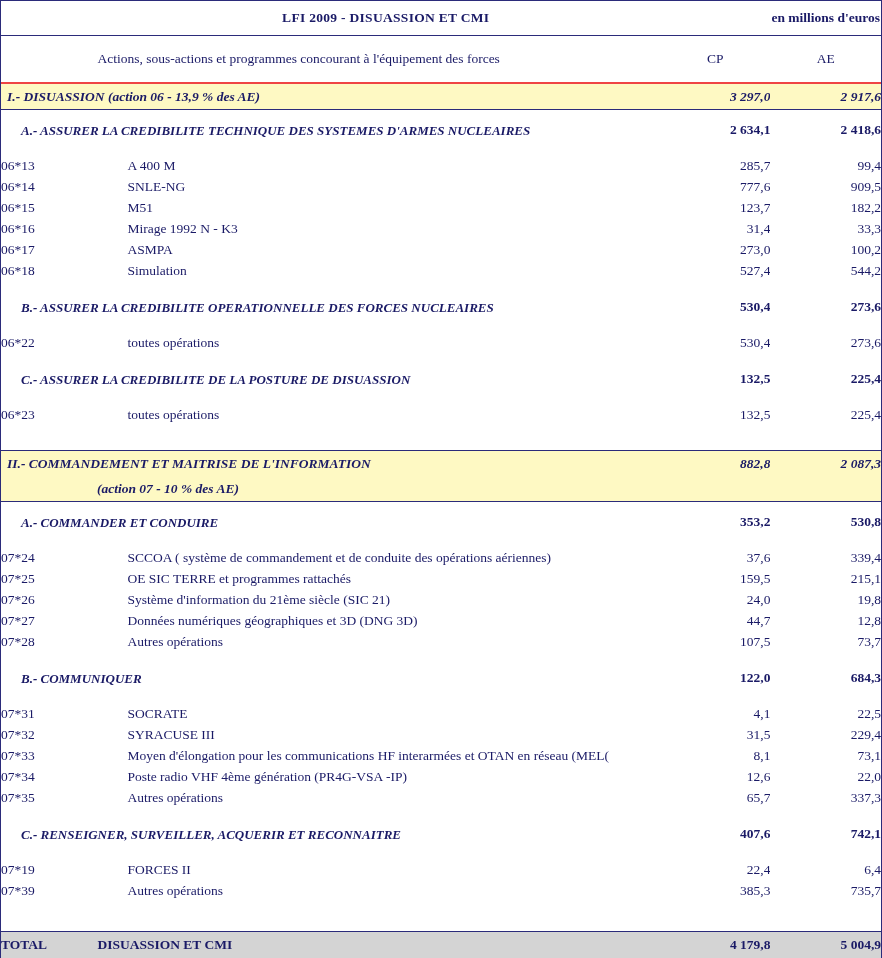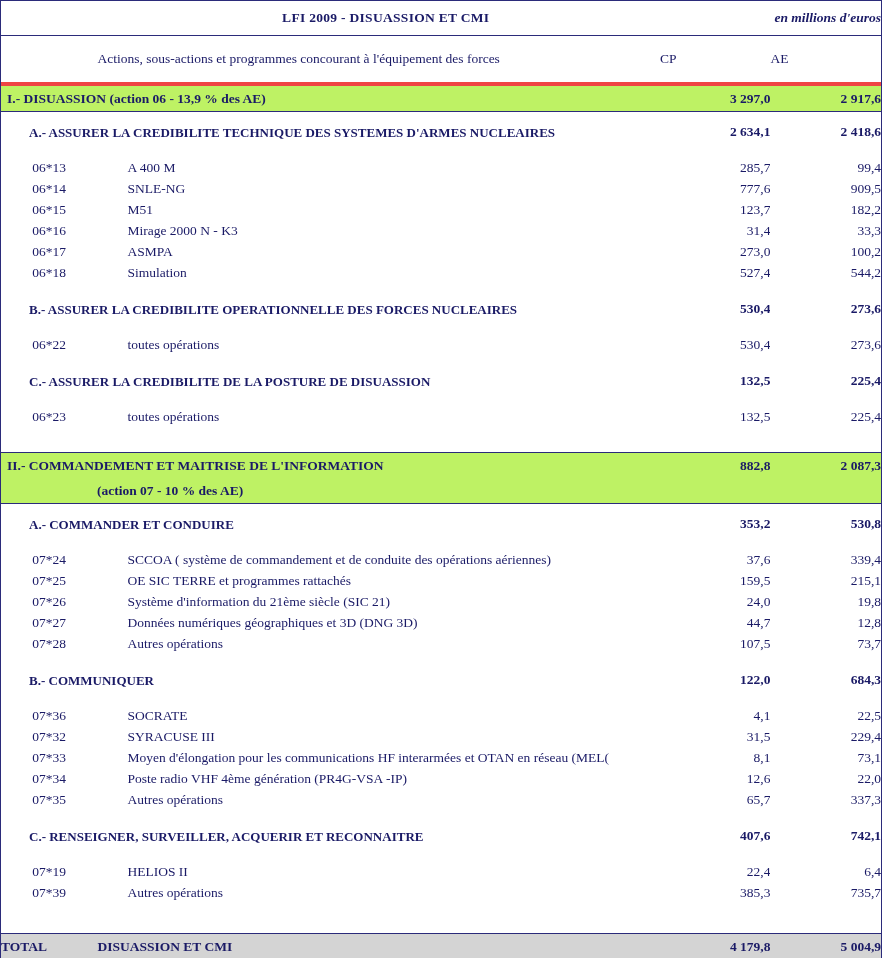--- a/index.html
+++ b/index.html
@@ -45,76 +45,77 @@
     border-bottom: 1px solid #2b2b7a;
   }
   .doc-title {
     font-size: 17px;
     font-weight: bold;
     text-align: center;
     letter-spacing: 0.3px;
   }
   .doc-units {
     font-size: 13.5px;
-    font-style: italic;
-    font-weight: bold;
-    text-align: right;
+    font-weight: bold;
+    text-align: center;
     padding-right: 8px;
   }
   .r-colhead td {
     height: 46px;
-    border-bottom: 4px solid #ef4444;
+    border-bottom: 2px solid #ef4444;
     vertical-align: middle;
   }
   .colhead-text {
     font-size: 13px;
     text-align: left;
     padding-left: 8px;
   }
   .colhead-num {
     font-size: 14px;
-    text-align: left;
+    text-align: center;
     padding-right: 10px;
     font-family: Liberation Serif, serif;
   }
 
   .band td {
-    background: #bef264;
+    background: #fef9c3;
     font-weight: bold;
     border-top: 1px solid #2b2b7a;
     border-bottom: 1px solid #2b2b7a;
     height: 25px;
+    font-style: italic;
   }
   .band.noborder-bottom td { border-bottom: none; }
   .band.noborder-top td { border-top: none; }
 
   .cell-code {
-    text-align: center;
+    text-align: left;
     padding-right: 12px;
     font-size: 13px;
   }
   .cell-label {
     text-align: left;
     padding-left: 2px;
     font-size: 13.5px;
   }
   .cell-num {
     text-align: right;
     padding-right: 10px;
     font-size: 13.5px;
   }
   .lvl-roman .cell-label {
     padding-left: 6px;
     font-weight: bold;
     font-size: 13.5px;
   }
   .lvl-letter .cell-label {
-    padding-left: 28px;
+    padding-left: 20px;
     font-weight: bold;
     font-size: 13px;
+    font-style: italic;
   }
   .lvl-letter .cell-num { font-weight: bold; }
   .lvl-sub .cell-label { padding-left: 30px; }
   .band .cell-num { font-weight: bold; }
   .sub-indent-label { padding-left: 96px !important; }
   .row-h { height: 21px; }
   .row-gap { height: 15px; }
   .row-gap td { border: none; }
   .row-gap-sm { height: 10px; }
   .row-gap-sm td { border: none; }
@@ -188,21 +189,21 @@
         <td class="cell-num">909,5</td>
       </tr>
       <tr class="lvl-sub row-h">
         <td class="cell-code">06*15</td>
         <td class="cell-label">M51</td>
         <td class="cell-num">123,7</td>
         <td class="cell-num">182,2</td>
       </tr>
       <tr class="lvl-sub row-h">
         <td class="cell-code">06*16</td>
-        <td class="cell-label">Mirage 2000 N - K3</td>
+        <td class="cell-label">Mirage 1992 N - K3</td>
         <td class="cell-num">31,4</td>
         <td class="cell-num">33,3</td>
       </tr>
       <tr class="lvl-sub row-h">
         <td class="cell-code">06*17</td>
         <td class="cell-label">ASMPA</td>
         <td class="cell-num">273,0</td>
         <td class="cell-num">100,2</td>
       </tr>
       <tr class="lvl-sub row-h">
@@ -319,21 +320,21 @@
       <tr class="lvl-letter row-h">
         <td colspan="2" class="cell-label">B.- COMMUNIQUER</td>
         <td class="cell-num">122,0</td>
         <td class="cell-num">684,3</td>
       </tr>
       <tr class="row-gap spacer-row">
           <td colspan="4"></td>
         </tr>
 
       <tr class="lvl-sub row-h">
-        <td class="cell-code">07*36</td>
+        <td class="cell-code">07*31</td>
         <td class="cell-label">SOCRATE</td>
         <td class="cell-num">4,1</td>
         <td class="cell-num">22,5</td>
       </tr>
       <tr class="lvl-sub row-h">
         <td class="cell-code">07*32</td>
         <td class="cell-label">SYRACUSE III</td>
         <td class="cell-num">31,5</td>
         <td class="cell-num">229,4</td>
       </tr>
@@ -364,21 +365,21 @@
         <td colspan="2" class="cell-label">C.- RENSEIGNER, SURVEILLER, ACQUERIR ET RECONNAITRE</td>
         <td class="cell-num">407,6</td>
         <td class="cell-num">742,1</td>
       </tr>
       <tr class="row-gap spacer-row">
           <td colspan="4"></td>
         </tr>
 
       <tr class="lvl-sub row-h">
         <td class="cell-code">07*19</td>
-        <td class="cell-label">HELIOS II</td>
+        <td class="cell-label">FORCES II</td>
         <td class="cell-num">22,4</td>
         <td class="cell-num">6,4</td>
       </tr>
       <tr class="lvl-sub row-h">
         <td class="cell-code">07*39</td>
         <td class="cell-label">Autres opérations</td>
         <td class="cell-num">385,3</td>
         <td class="cell-num">735,7</td>
       </tr>
 

